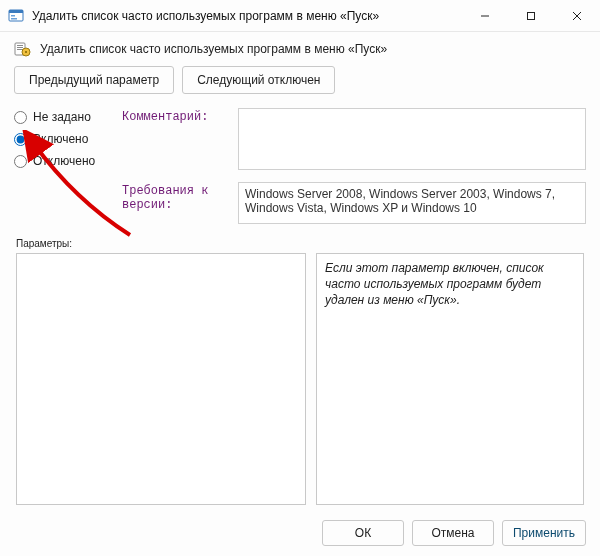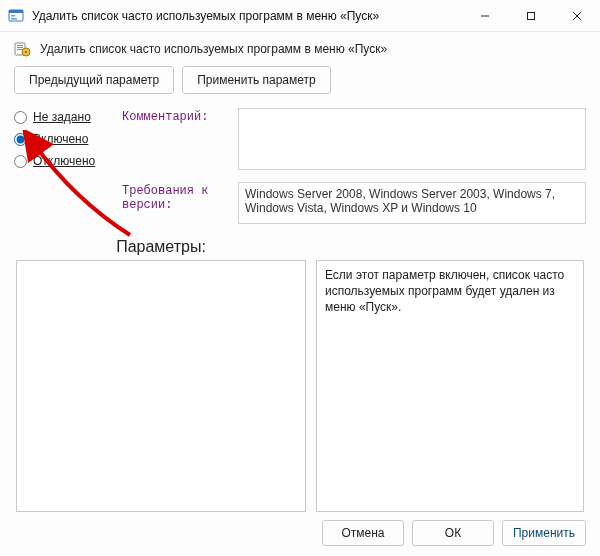--- a/index.html
+++ b/index.html
@@ -38,59 +38,58 @@
     font-size: 12px;
     color: #222;
   }
   .row-area {
     display: grid;
     grid-template-columns: 102px 110px 1fr;
     column-gap: 6px;
     align-items: start;
   }
   .radios { display: flex; flex-direction: column; gap: 8px; padding-top: 2px; }
-  .radio { display: flex; align-items: center; gap: 6px; font-size: 12px; text-decoration: underline; }
+  .radio { display: flex; align-items: center; gap: 6px; font-size: 12px; }
   .radio input { accent-color: #0067c0; margin: 0; }
   .label-col { padding-top: 2px; color: #701a75; font-family: Liberation Mono, monospace; }
   .comment-box, .req-box {
     background: #fff;
     border: 1px solid #d0d0d0;
     width: 100%;
     font-family: inherit;
     font-size: 12px;
     resize: none;
     overflow-y: scroll;
   }
   .comment-box { height: 62px; padding: 4px 6px; }
   .req-row { margin-top: 12px; }
   .req-box { height: 42px; padding: 4px 6px; color: #333; }
   .section-labels {
     display: grid;
     grid-template-columns: 290px 1fr;
     margin-top: 14px;
     padding: 0 2px;
-    font-size: 16px;
-    text-align: center;
+    font-size: 10px;
   }
   .panels {
     display: grid;
     grid-template-columns: 290px 1fr;
     gap: 10px;
     margin-top: 4px;
     padding: 0 2px;
   }
   .panel {
     border: 1px solid #c8c8c8;
     background: #fff;
     height: 252px;
     padding: 6px 8px;
     font-size: 12px;
     overflow: auto;
   }
-  .help-panel p { margin: 0 0 10px 0; line-height: 1.35; }
+  .help-panel p { margin: 0 0 10px 0; line-height: 1.35; font-style: italic; }
   .bottom-bar {
     position: absolute;
     bottom: 10px; right: 14px;
     display: flex; gap: 8px;
   }
   .bottom-bar .btn { min-width: 82px; padding: 5px 10px; }
   .bottom-bar .btn[disabled] { color: #0c4a6e; }
   .arrow-overlay {
     position: absolute;
     left: 20px; top: 130px;
@@ -140,21 +139,21 @@
         <rect x="3" y="9" width="6" height="1" fill="#8a8a8a"></rect>
         <circle cx="12" cy="12" r="4" fill="#f0c040" stroke="#9a7a10"></circle>
         <rect x="11" y="11" width="2" height="2" fill="#9a7a10"></rect>
       </svg>
     </span>
     <span class="caption">Удалить список часто используемых программ в меню «Пуск»</span>
   </div>
 
   <div class="nav-buttons">
     <button class="btn">Предыдущий параметр</button>
-    <button class="btn">Применить параметр</button>
+    <button class="btn">Следующий отключен</button>
   </div>
 
   <div class="row-area">
     <div class="radios">
       <label class="radio">
         <input type="radio" name="state" style="">
         <span>Не задано</span>
       </label>
       <label class="radio">
         <input type="radio" name="state" checked="" style="">
@@ -181,22 +180,22 @@
 
   <div class="panels">
     <div class="panel"></div>
     <div class="panel help-panel">
       <p>Если этот параметр включен, список часто используемых программ будет удален из меню «Пуск».</p>
     </div>
   </div>
 </div>
 
 <div class="bottom-bar">
+  <button class="btn">ОК</button>
   <button class="btn">Отмена</button>
-  <button class="btn">ОК</button>
   <button class="btn" disabled="">Применить</button>
 </div>
 
 <svg class="arrow-overlay" width="120" height="120">
   <defs>
     <marker id="ah" markerWidth="12" markerHeight="12" refX="3" refY="4" orient="auto">
       <path d="M0,0 L8,4 L0,8 Z" fill="#d80000"></path>
     </marker>
   </defs>
   <path d="M110,105 Q55,70 14,14" stroke="#d80000" stroke-width="4" fill="none" marker-end="url(#ah)"></path>

